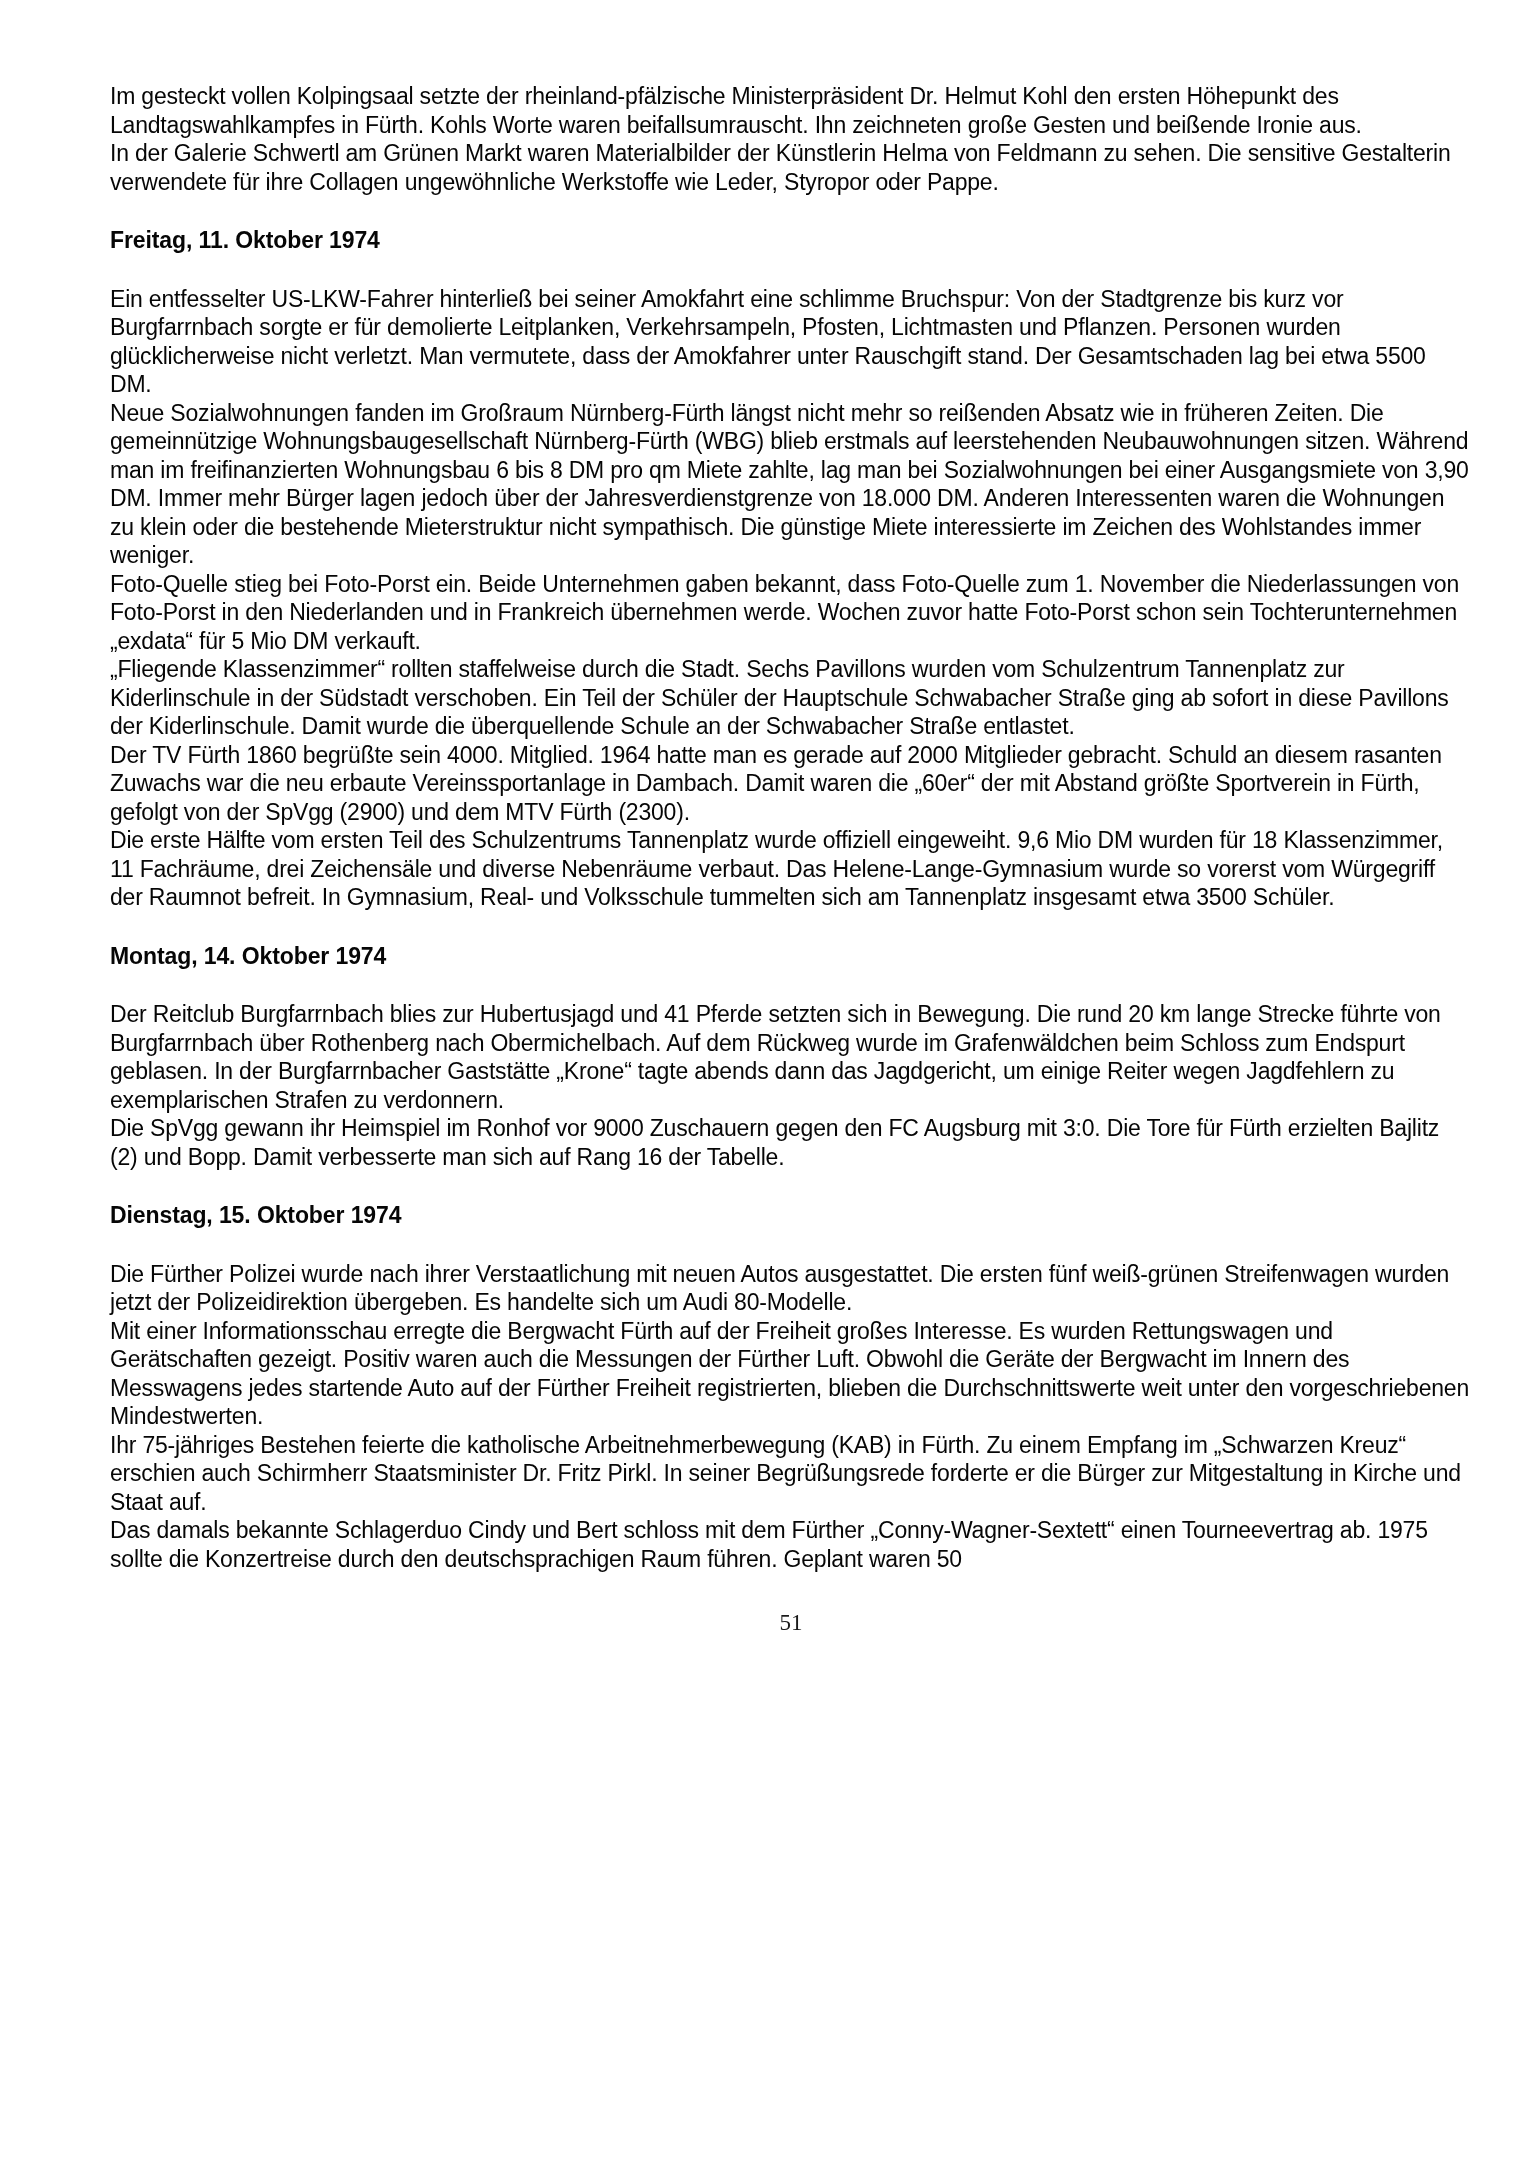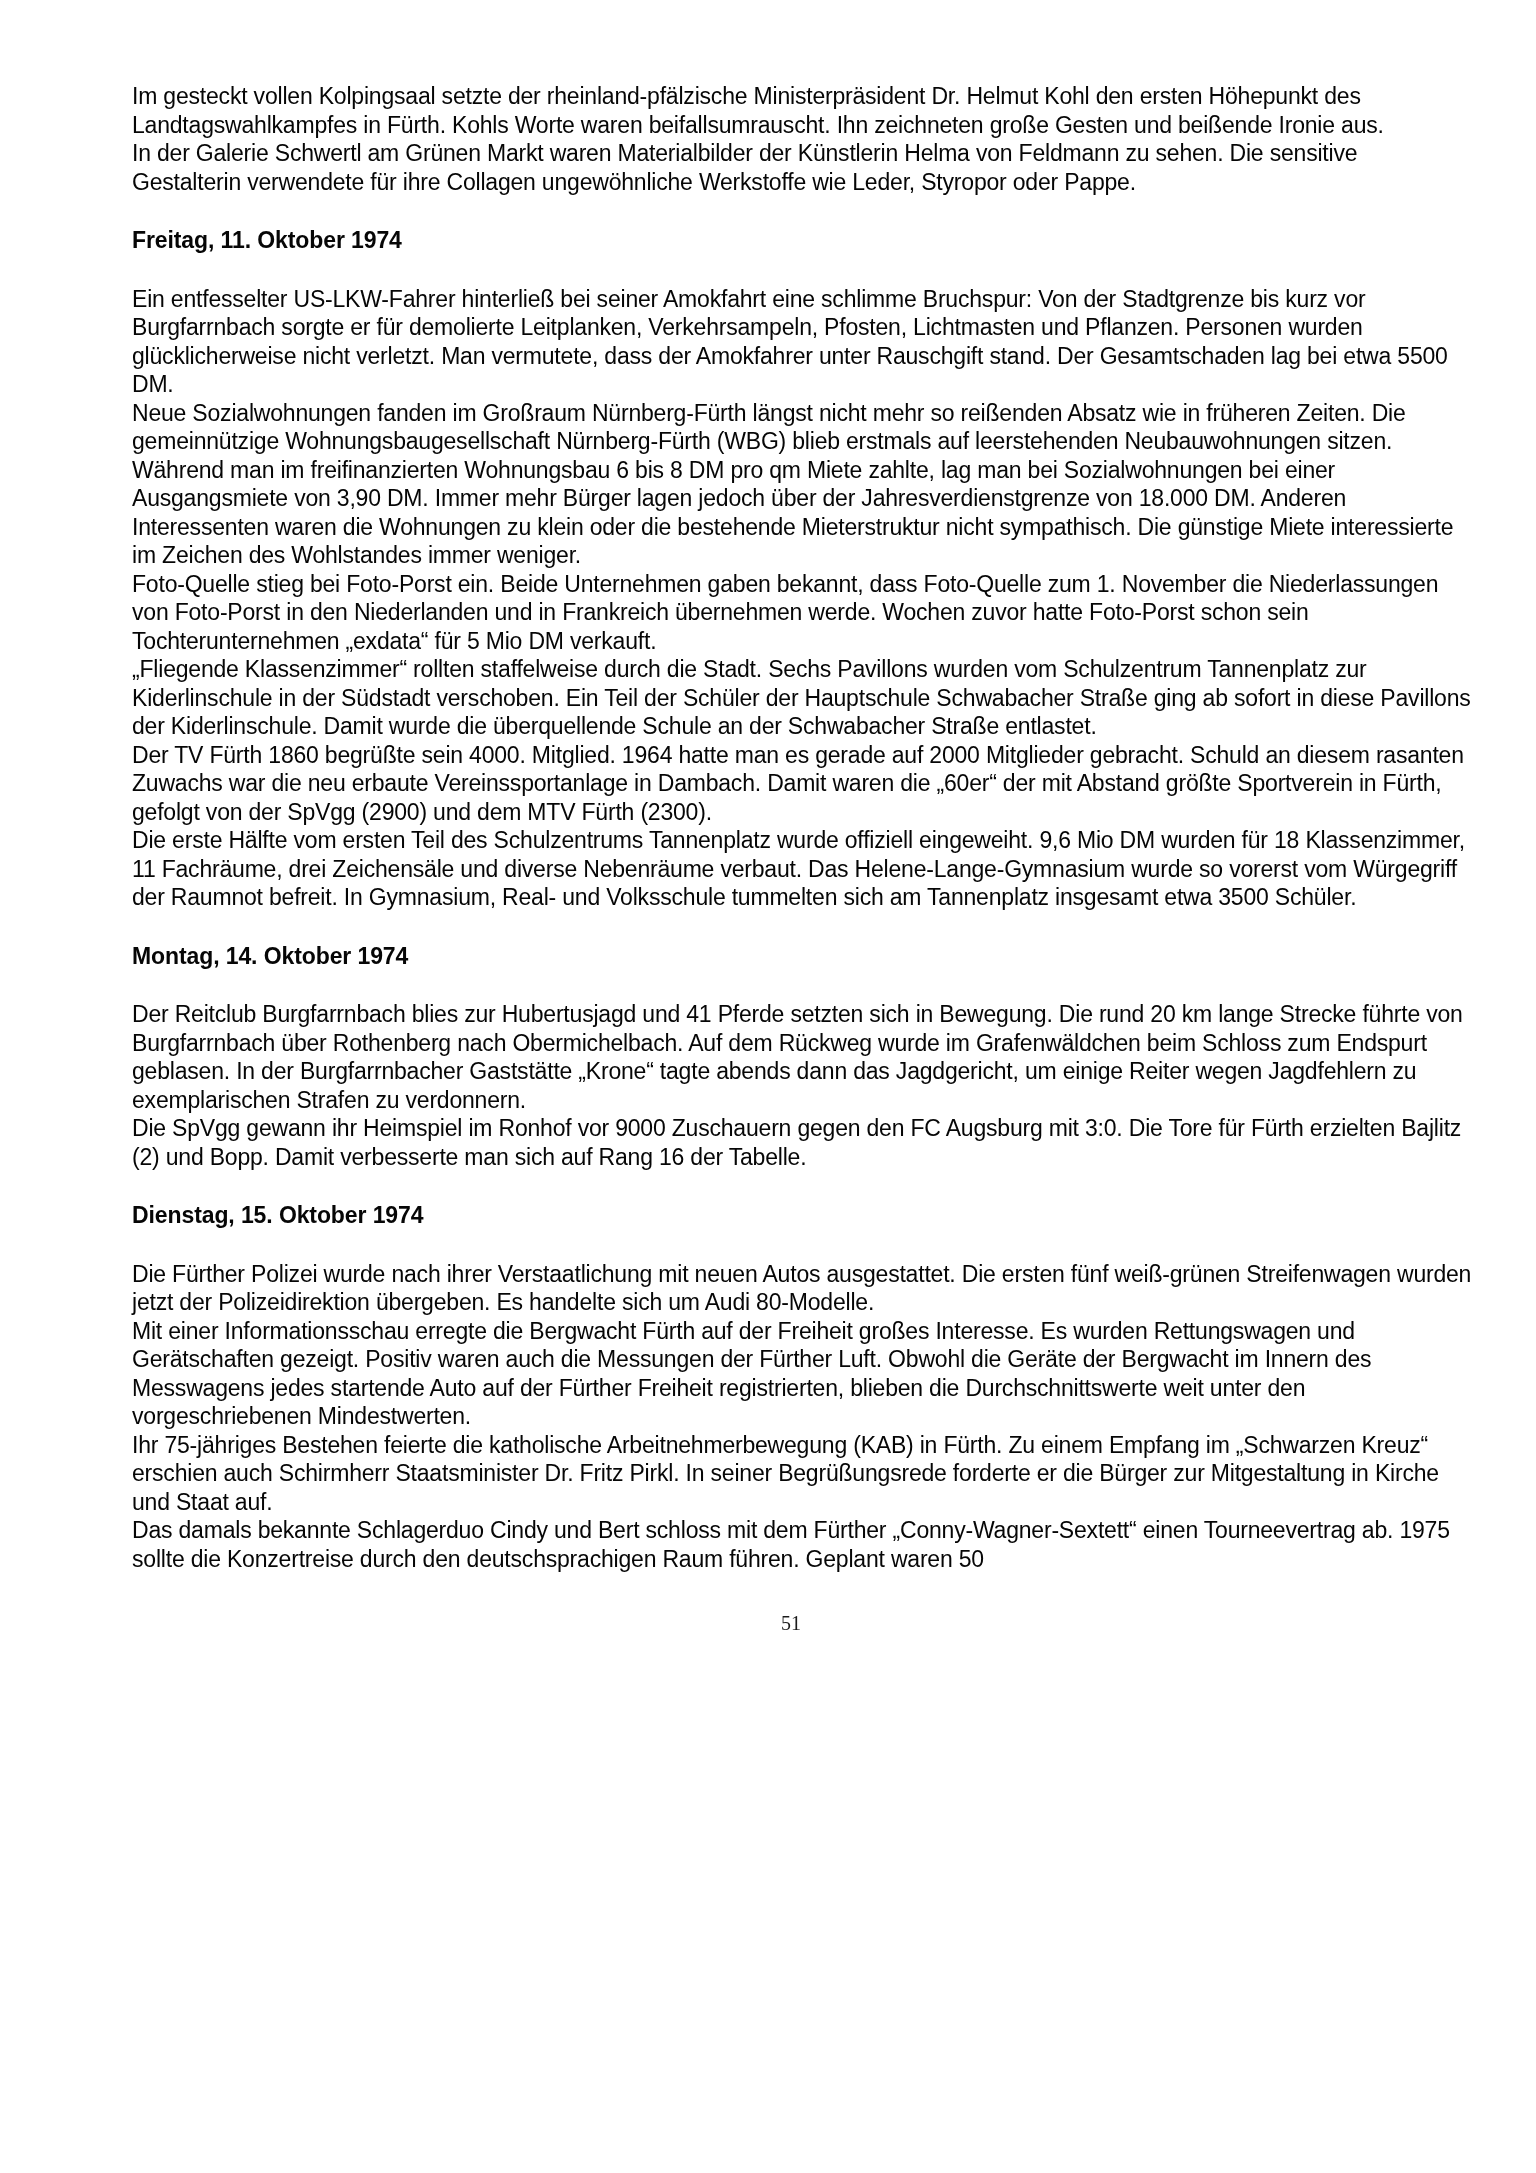--- a/index.html
+++ b/index.html
@@ -19,38 +19,37 @@
     height: 2173px;
     background: #ffffff;
     padding: 82px 64px 0 110px;
     font-family: "Liberation Sans", "DejaVu Sans", sans-serif;
     font-size: 23px;
     line-height: 28.5px;
     color: #060606;
   }
   .content {
     max-width: 1362px;
-    margin-left: 22px;
   }
   .para {
     margin: 0;
     text-align: left;
     letter-spacing: -0.2px;
   }
   .date-heading {
     margin: 30px 0 30px 0;
     font-size: 23px;
     font-weight: bold;
     letter-spacing: -0.1px;
   }
   .page-number {
     margin-top: 36px;
     text-align: center;
     font-family: "Liberation Serif", "DejaVu Serif", serif;
-    font-size: 20px;
+    font-size: 23px;
     color: #1a1a1a;
   }
 </style>
 </head>
 <body>
 
 <div class="page">
   <div class="content">
 
     <p class="para">Im gesteckt vollen Kolpingsaal setzte der rheinland-pfälzische Ministerpräsident Dr. Helmut Kohl den ersten Höhepunkt des Landtagswahlkampfes in Fürth. Kohls Worte waren beifallsumrauscht. Ihn zeichneten große Gesten und beißende Ironie aus.</p>

